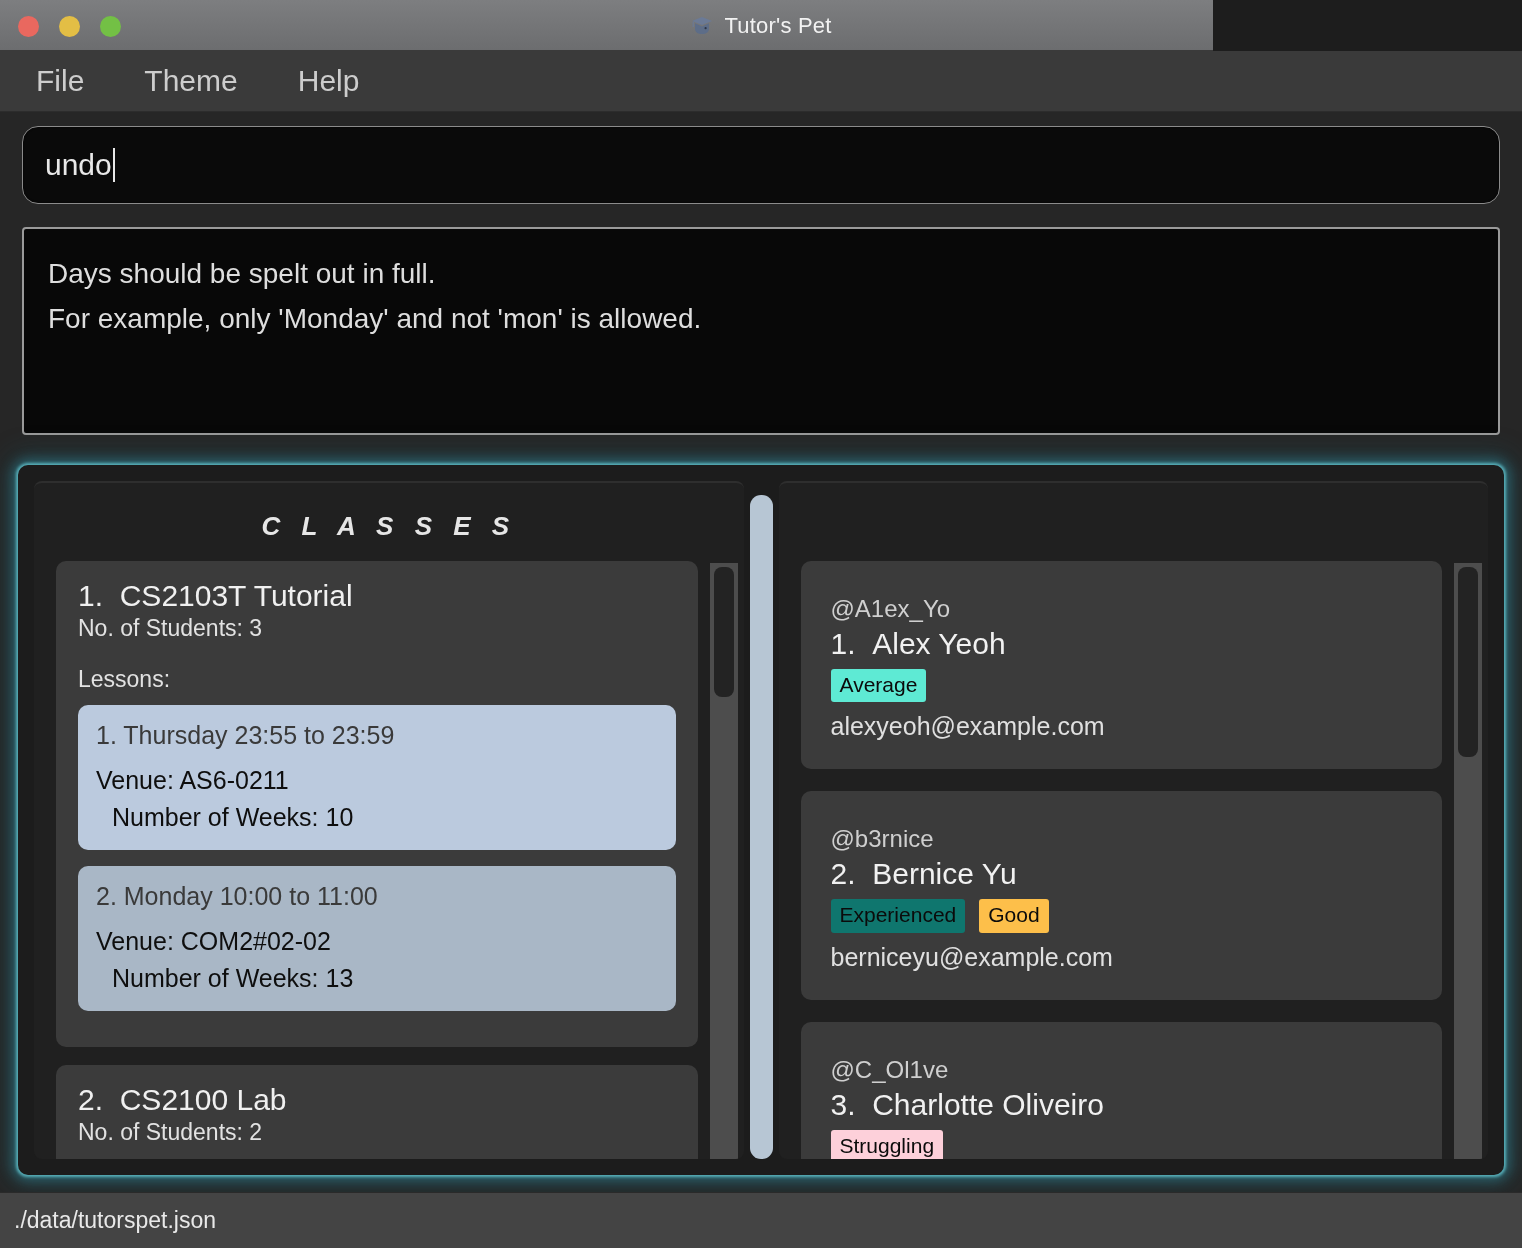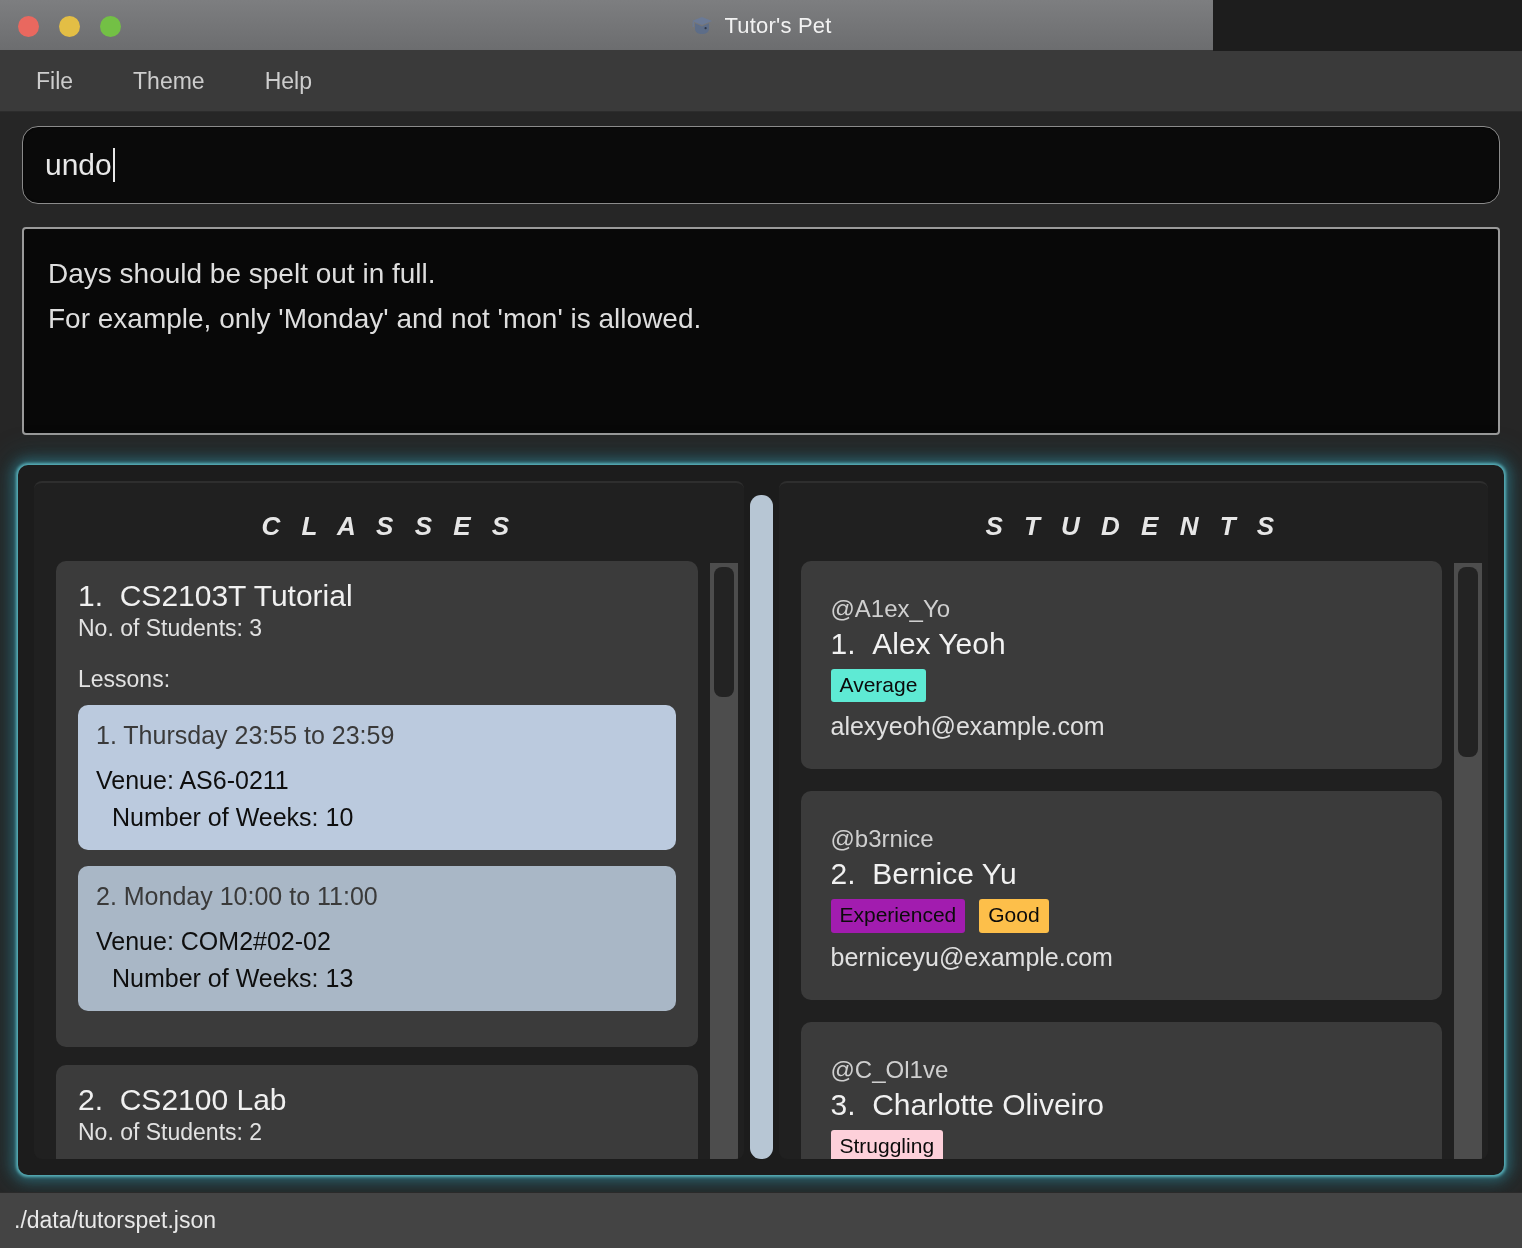--- a/index.html
+++ b/index.html
@@ -34,21 +34,21 @@
   .app-icon { width: 24px; height: 24px; display: block; }
 
   
   .menubar {
     position: absolute; left: 0; top: 51px; width: 1522px; height: 61px;
     background: #3a3a3a;
     display: flex; align-items: center; padding-left: 30px; gap: 48px;
     border-bottom: 1px solid #2c2c2c;
   }
   .menuitem {
-    font-size: 23px; color: #cdcdcd; cursor: default;
+    font-size: 30px; color: #cdcdcd; cursor: default;
     padding: 2px 6px; border-radius: 3px;
   }
 
   
   .content {
     position: absolute; left: 0; top: 112px; width: 1522px; height: 1080px;
     background: #262626;
     padding: 10px 18px 0 18px;
   }
 
@@ -279,42 +279,41 @@
           </div>
           <div class="sbar">
             <div class="sthumb" style="height:130px"></div>
           </div>
         </div>
       </div>
 
       <div class="divider"></div>
 
       <div class="pane pane-right">
-        <div class="pane-title">S T U D E N T S</div>
         <div class="listwrap">
           <div class="listcol">
 
             <div class="scard">
               <div class="s-handle">@A1ex_Yo</div>
               <div class="s-name">
                 <span>1.</span>&nbsp;&nbsp;<span>Alex Yeoh</span>
               </div>
               <div class="s-tags">
                 <span class="tag" style="background:#5eead4">Average</span>
               </div>
               <div class="s-email">alexyeoh@example.com</div>
             </div>
 
             <div class="scard">
               <div class="s-handle">@b3rnice</div>
               <div class="s-name">
                 <span>2.</span>&nbsp;&nbsp;<span>Bernice Yu</span>
               </div>
               <div class="s-tags">
-                <span class="tag" style="background:#a21caf">Experienced</span>
+                <span class="tag" style="background:#0f766e">Experienced</span>
                 <span class="tag" style="background:#fdbf4a">Good</span>
               </div>
               <div class="s-email">berniceyu@example.com</div>
             </div>
 
             <div class="scard">
               <div class="s-handle">@C_Ol1ve</div>
               <div class="s-name">
                 <span>3.</span>&nbsp;&nbsp;<span>Charlotte Oliveiro</span>
               </div>

